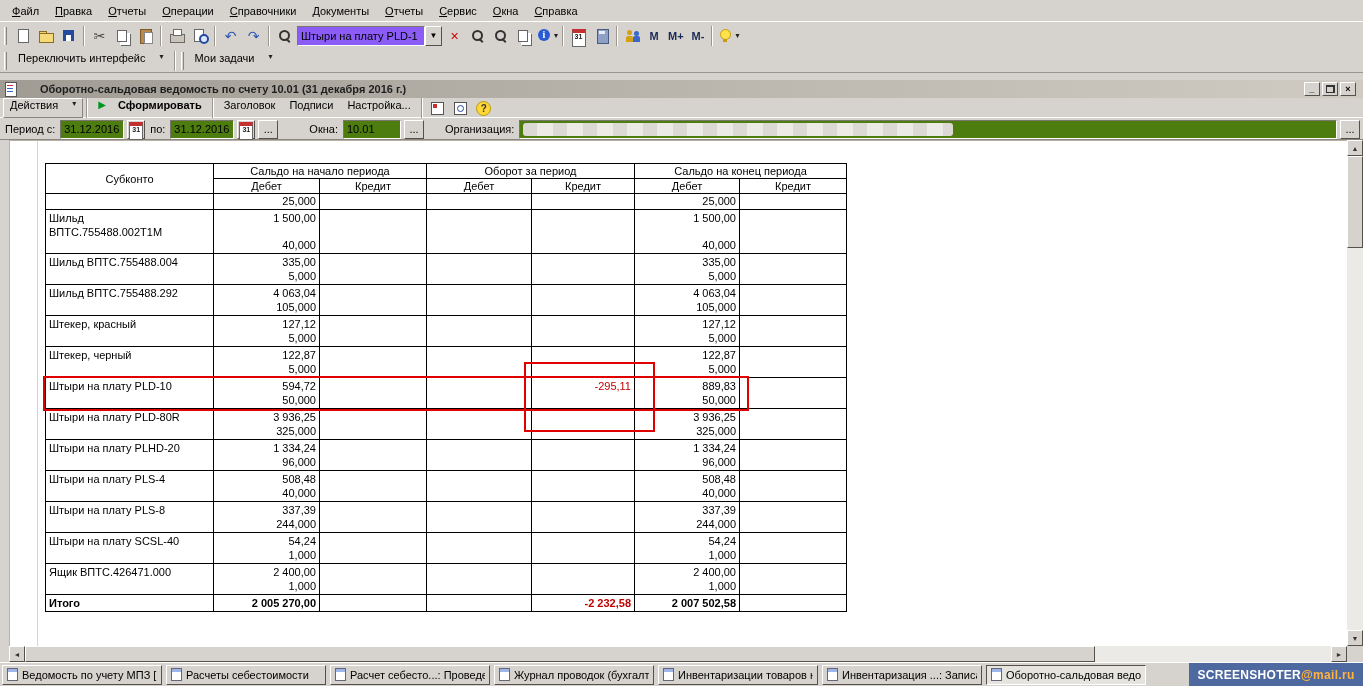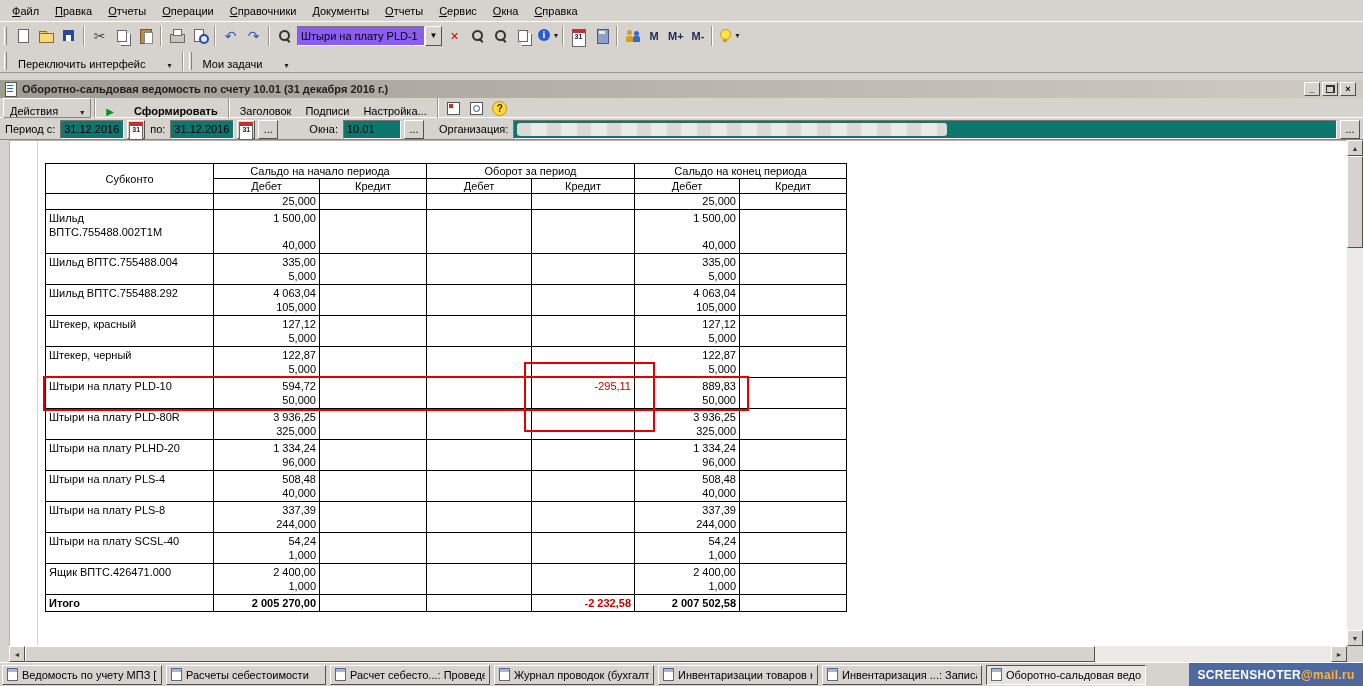--- a/index.html
+++ b/index.html
@@ -17,21 +17,21 @@
 
   
   .toolbar1{top:22px;height:27px;padding-left:2px}
   .toolbar2{top:49px;height:24px;padding-left:2px;border-bottom:1px solid #9b978f}
   .grip{width:3px;height:18px;border-left:1px solid #fff;border-right:1px solid #8a867e;margin:0 4px 0 2px}
   .tb-sep{width:2px;height:20px;border-left:1px solid #9b978f;border-right:1px solid #fff;margin:0 3px;display:inline-block}
   .tb-btn{width:23px;height:22px;display:inline-flex;align-items:center;justify-content:center;border:1px solid transparent;cursor:default}
   .tb-btn .glyph{font-size:14px;line-height:14px}
   .tb-btn.tb-text{width:auto;min-width:20px;padding:0 3px;font-weight:bold;color:#1a2a56}
   .dd{font-size:8px;margin-left:2px;color:#222}
-  .flat-btn{display:inline-flex;align-items:flex-end;gap:20px;height:20px;padding:0 6px;border:1px solid transparent;white-space:nowrap;cursor:default}
+  .flat-btn{display:inline-flex;align-items:flex-start;gap:12px;height:20px;padding:0 6px;border:1px solid transparent;white-space:nowrap;cursor:default}
   .flat-btn.raised{border-color:#fff #8a867e #8a867e #fff;background:#d6d3ce}
   .combo{display:inline-flex;align-items:center;margin:0 1px}
   .combo-input{width:128px;height:20px;border:1px solid;border-color:#7a766e #fff #fff #7a766e;background:#8b5cf6;padding:2px 3px;font:11px "Liberation Sans",sans-serif}
   .combo-btn{width:17px;height:20px;display:inline-flex;align-items:center;justify-content:center;background:#d6d3ce;border:1px solid;border-color:#fff #55514a #55514a #fff;font-size:8px}
 
   
   .g{width:16px;height:16px;position:relative;display:inline-block}
   .g-page::before{content:"";position:absolute;left:3px;top:1px;width:9px;height:12px;background:#fff;border:1px solid #666}
   .g-folder::before{content:"";position:absolute;left:1px;top:3px;width:6px;height:3px;background:#f2d271;border:1px solid #8a6d1d;border-bottom:none}
   .g-folder::after{content:"";position:absolute;left:1px;top:5px;width:13px;height:8px;background:#f7d97a;border:1px solid #8a6d1d}
@@ -56,35 +56,35 @@
   .g-tip::after{content:"";position:absolute;left:6px;top:11px;width:4px;height:3px;background:#c89a10}
   .g-report::before{content:"";position:absolute;left:2px;top:1px;width:10px;height:13px;background:#fff;border:1px solid #555}
   .g-report::after{content:"";position:absolute;left:4px;top:4px;width:6px;height:1px;background:#c33;box-shadow:0 3px 0 #36c,0 6px 0 #36c}
   .g-rset::before{content:"";position:absolute;left:2px;top:2px;width:11px;height:11px;background:#fff;border:1px solid #555}
   .g-rset::after{content:"";position:absolute;left:4px;top:4px;width:4px;height:4px;background:#c23030}
   .g-rzoom::before{content:"";position:absolute;left:2px;top:2px;width:11px;height:11px;background:#fff;border:1px solid #555}
   .g-rzoom::after{content:"";position:absolute;left:5px;top:5px;width:5px;height:5px;border:1px solid #234a9e;border-radius:50%}
   .g-help::before{content:"?";position:absolute;left:1px;top:1px;width:13px;height:13px;background:#ffd837;border:1px solid #b89a10;border-radius:50%;font:bold 10px/13px "Liberation Sans",sans-serif;text-align:center;color:#333}
 
   
-  .title-bar{top:80px;height:18px;background:linear-gradient(90deg,#a09c94 0%,#bcb8b0 55%,#cfcbc3 100%);display:flex;align-items:center;padding:0 3px;gap:3px}
+  .title-bar{top:80px;height:18px;background:linear-gradient(90deg,#a09c94 0%,#bcb8b0 55%,#cfcbc3 100%);display:flex;align-items:center;padding:0 3px;gap:21px}
   .title-text{font-weight:bold;color:#1e1e1e;white-space:nowrap}
   .win-btns{margin-left:auto;display:flex;gap:2px;padding-right:4px}
   .win-btn{width:16px;height:14px;background:#d6d3ce;border:1px solid;border-color:#fff #55514a #55514a #fff;display:inline-flex;align-items:center;justify-content:center;font:bold 9px/9px "Liberation Sans",sans-serif}
   .restore-ico{position:relative;width:9px;height:8px;display:inline-block}
   .restore-ico::before{content:"";position:absolute;right:0;top:0;width:6px;height:5px;border:1px solid #333;border-top-width:2px}
   .restore-ico::after{content:"";position:absolute;left:0;bottom:0;width:6px;height:5px;border:1px solid #333;border-top-width:2px;background:#d6d3ce}
 
   
   .rpt-toolbar{top:98px;height:20px;border-bottom:1px solid #fff;padding-left:3px}
   .play{color:#00961e;font-size:10px}
   .gen-label{font-weight:bold}
   .filter-row{top:119px;height:21px;padding:0 3px;border-bottom:1px solid #8a867e;gap:3px}
   .lbl{white-space:nowrap;padding:0 2px}
-  .field{height:19px;border:1px solid;border-color:#7a766e #fff #fff #7a766e;background:#0f766e;padding:2px 3px;font:11px "Liberation Sans",sans-serif}
+  .field{height:19px;border:1px solid;border-color:#7a766e #fff #fff #7a766e;background:#4d7c0f;padding:2px 3px;font:11px "Liberation Sans",sans-serif}
   .cal-btn{width:18px;height:19px;display:inline-flex;align-items:center;justify-content:center;background:#d6d3ce;border:1px solid;border-color:#fff #55514a #55514a #fff}
   .dots-btn{min-width:20px;height:19px;display:inline-flex;align-items:center;justify-content:center;background:#d6d3ce;border:1px solid;border-color:#fff #55514a #55514a #fff;padding:0 2px}
   .org-field{flex:1;display:inline-flex;align-items:center}
   .censor{width:430px;height:13px;border-radius:3px;background:repeating-linear-gradient(90deg,#dcd9d4 0 14px,#eceae6 14px 30px);}
 
   
   .report-outer{position:absolute;left:9px;top:140px;right:0;bottom:24px}
   .report-view{position:absolute;left:0;top:0;right:16px;bottom:16px;background:#fff;border-left:1px solid #b6b2aa;border-top:1px solid #b6b2aa;overflow:hidden}
   .v-line{position:absolute;left:27px;top:0;bottom:0;border-left:1px solid #d8d5d0}
 
@@ -281,21 +281,21 @@
     </span>
   <span class="lbl">по:</span>
   <input class="field" style="width: 64px;" value="31.12.2016">
   <span class="cal-btn">
       <span class="g g-cal"></span>
     </span>
   <span class="dots-btn">...</span>
   <span class="lbl" style="margin-left:26px">Окна:</span>
   <input class="field" style="width: 58px;" value="10.01">
   <span class="dots-btn">...</span>
-  <span class="lbl" style="margin-left:10px">Организация:</span>
+  <span class="lbl" style="margin-left:16px">Организация:</span>
   <span class="field org-field">
       <span class="censor"></span>
     </span>
   <span class="dots-btn">...</span>
 </div>
 
 <div class="report-outer">
   <div class="report-view">
     <div class="v-line"></div>
 

